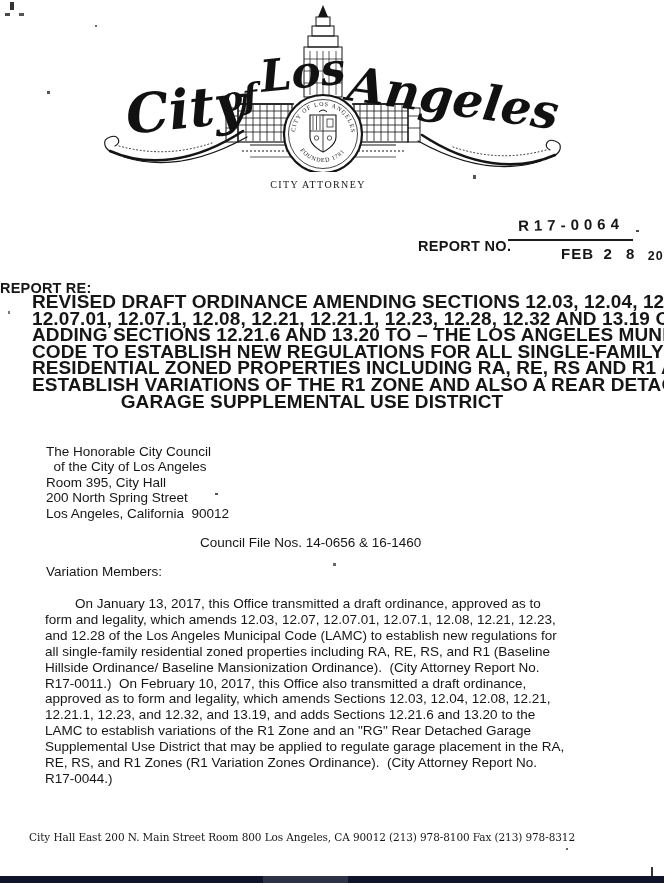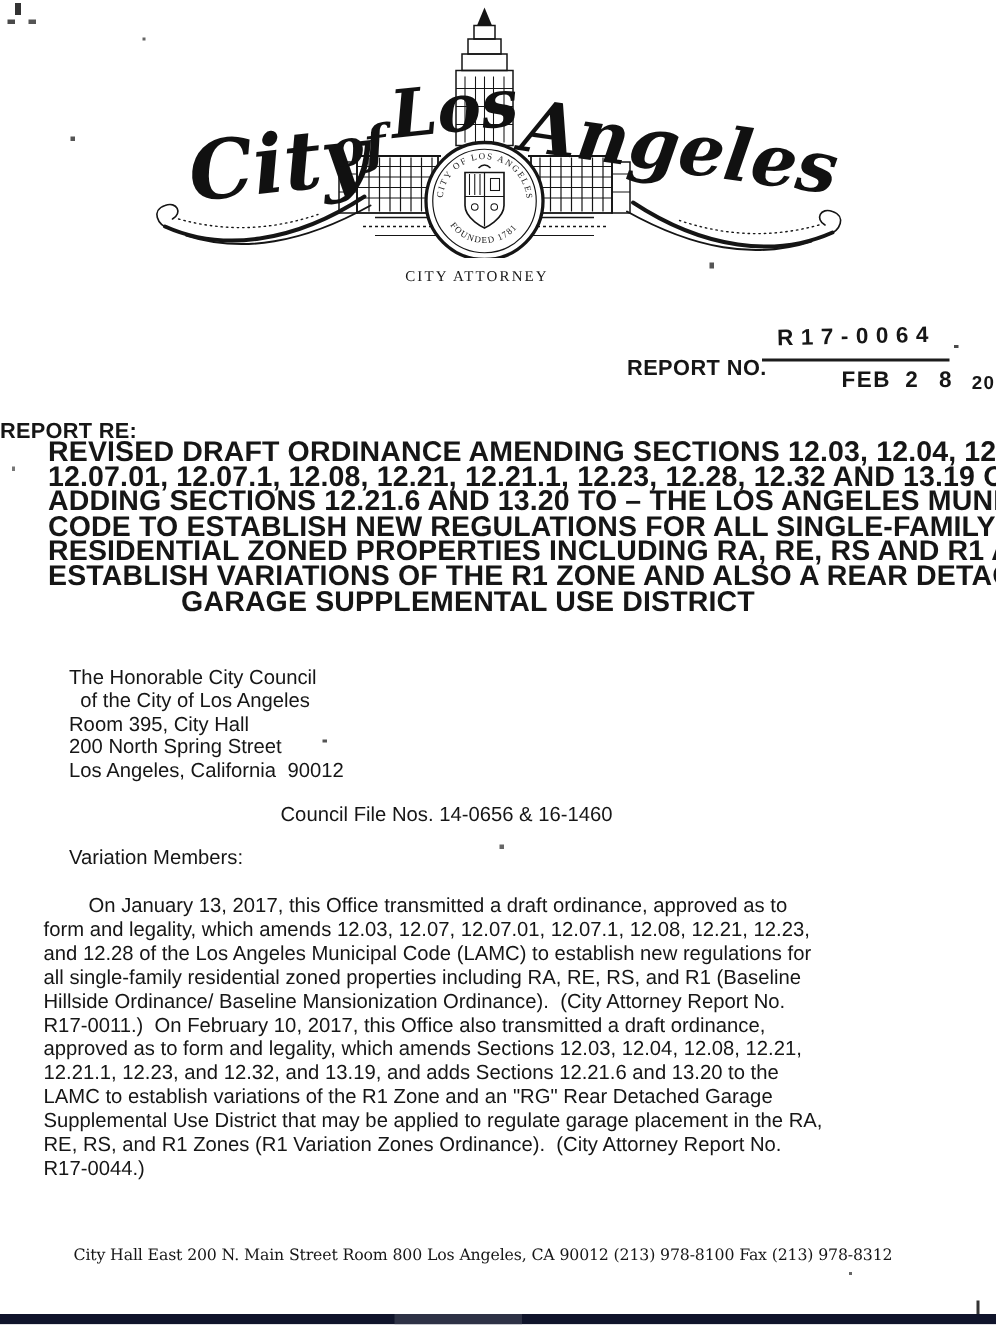--- a/index.html
+++ b/index.html
@@ -30,27 +30,27 @@
   .ds-day   { font-size:15px; letter-spacing:5px; margin-left:5px; }
   .ds-year  { font-size:12.5px; margin-left:4px; letter-spacing:1px; position:relative; top:1px; }
 
   .report-re { position:absolute; top:280px; left:0; width:640px; text-align:left; font-weight:bold; font-size:14.5px; letter-spacing:0.2px; }
 
   .doc-title {
     position:absolute; top:294px; left:32px; width:560px; text-align:center;
     font-weight:bold; font-size:19px; line-height:16.6px; white-space:pre; letter-spacing:0.1px;
   }
   .recipient  { position:absolute; top:444px; left:46px; font-size:13.5px; line-height:15.4px; white-space:pre; }
-  .council-file { position:absolute; top:535px; left:187px; font-size:13.5px; }
+  .council-file { position:absolute; top:535px; left:200px; font-size:13.5px; }
   .salutation { position:absolute; top:564px; left:46px; font-size:13.5px; }
-  .body-text  { position:absolute; top:596px; left:29px; font-size:13.5px; line-height:15.9px; white-space:pre; }
+  .body-text  { position:absolute; top:596px; left:45px; font-size:13.5px; line-height:15.9px; white-space:pre; }
 
   .footer-line {
     position:absolute; top:831px; left:0; width:604px; text-align:center;
-    font-family:"DejaVu Serif", serif; font-size:10.5px; letter-spacing:-0.1px; white-space:nowrap;padding-left:20px;
+    font-family:"DejaVu Serif", serif; font-size:10.5px; letter-spacing:-0.1px; white-space:nowrap;
   }
 
   .bottom-bar { position:absolute; left:0; top:876px; width:664px; height:7px; background:#10142b; }
   .bottom-bar-accent { position:absolute; left:263px; top:0; width:85px; height:7px; background:#2e3246; }
 
   .speck { position:absolute; background:#4a4a4a; }
 </style>
 </head>
 <body>
 

